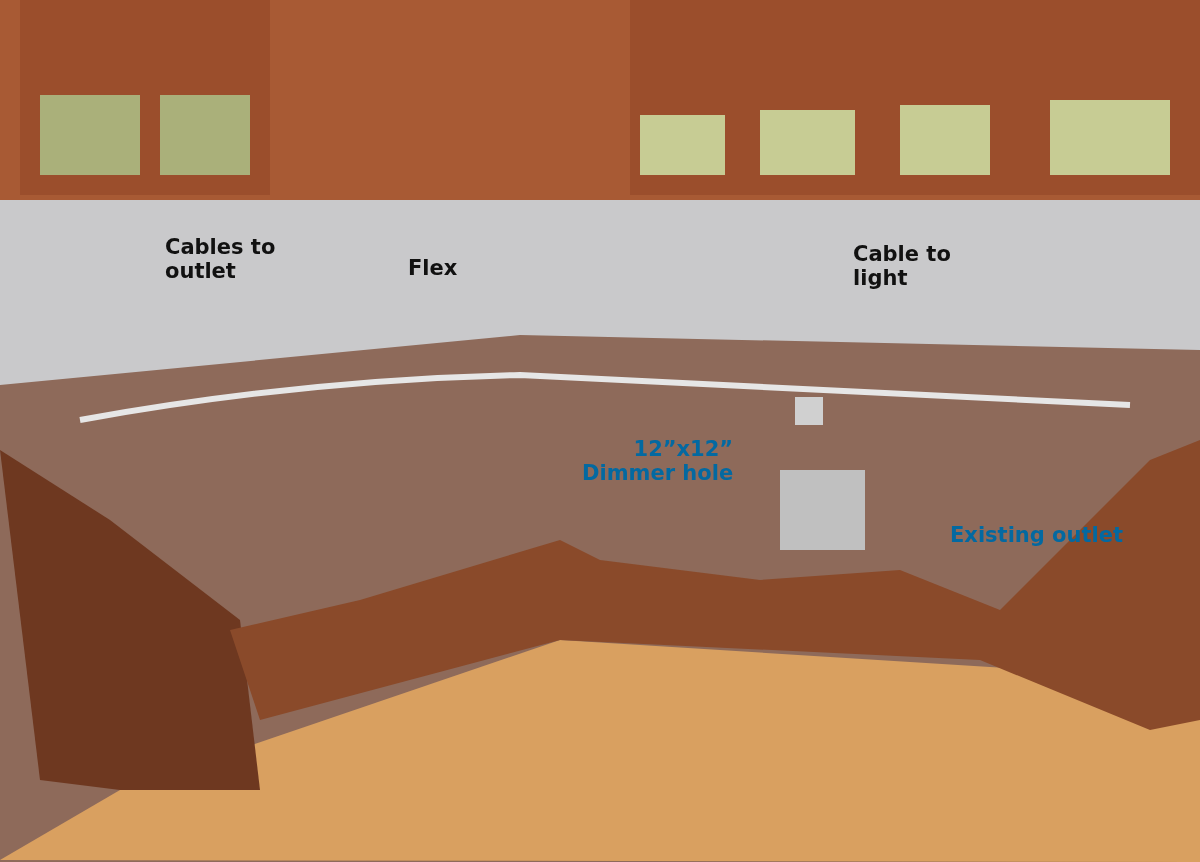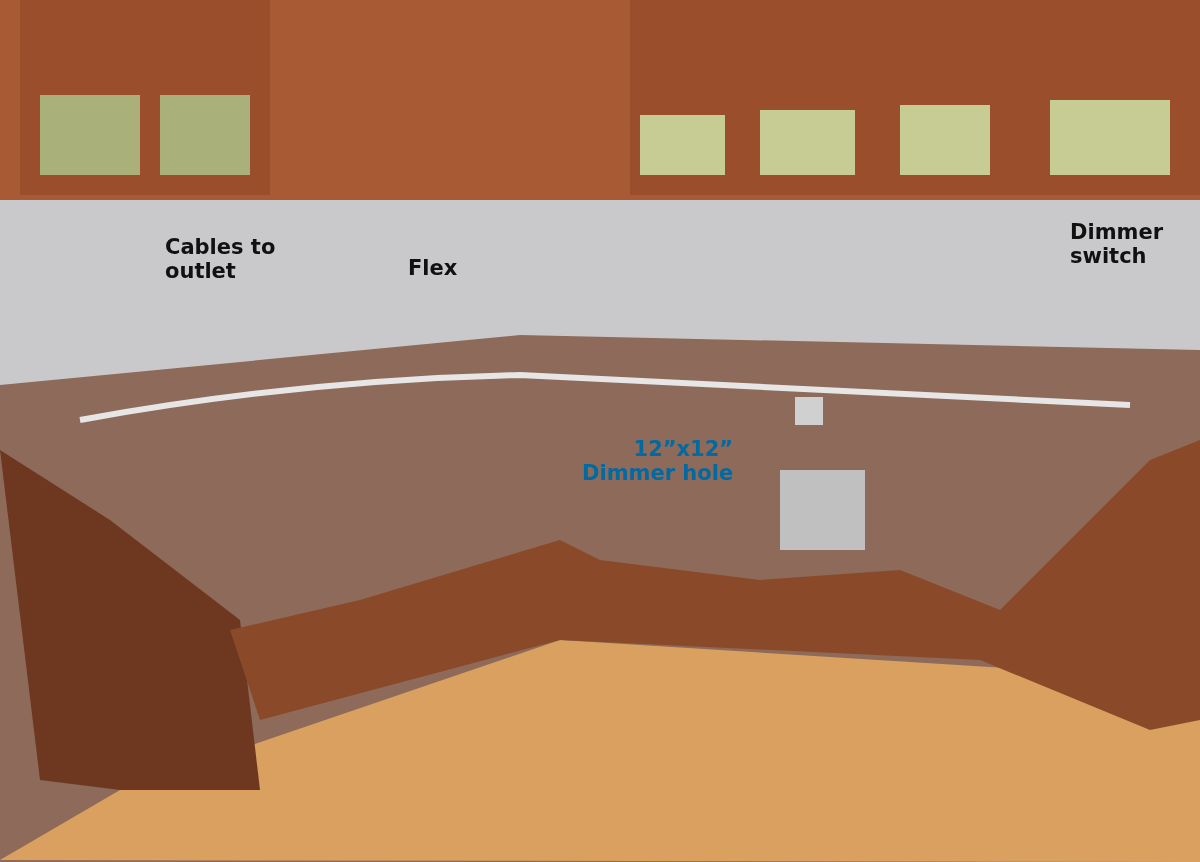--- a/index.html
+++ b/index.html
@@ -28,23 +28,24 @@
 <polygon points="230,630 360,600 560,540 600,560 760,580 900,570 1000,610 1150,460 1200,440 1200,720 1150,730 980,660 560,640 260,720" fill="#8a4a2a"></polygon>
 <path d="M80,420 Q300,380 520,375 L1130,405" stroke="#e6e6e6" stroke-width="6" fill="none"></path>
 <rect x="795" y="397" width="28" height="28" fill="#d0d0d0"></rect>
 <rect x="780" y="470" width="85" height="80" fill="#c0c0c0"></rect>
 </svg>
 <div class="lbl dark" style="left:165px;top:235px">
       <div>Cables to</div>
       <div>outlet</div>
     </div>
 <div class="lbl dark" style="left:408px;top:256px">Flex</div>
-<div class="lbl dark" style="left:1070px;top:220px">
-      <div>Dimmer</div>
-      <div>switch</div>
+<div class="lbl dark" style="left:853px;top:242px">
+      <div>Cable to</div>
+      <div>light</div>
     </div>
 <div class="lbl light" style="left:582px;top:437px;text-align:right">
       <div>12”x12”</div>
       <div>Dimmer hole</div>
     </div>
 <div class="lbl light" style="left:950px;top:523px">
+      <div>Existing outlet</div>
     </div>
 </div>
 
 </body></html>

